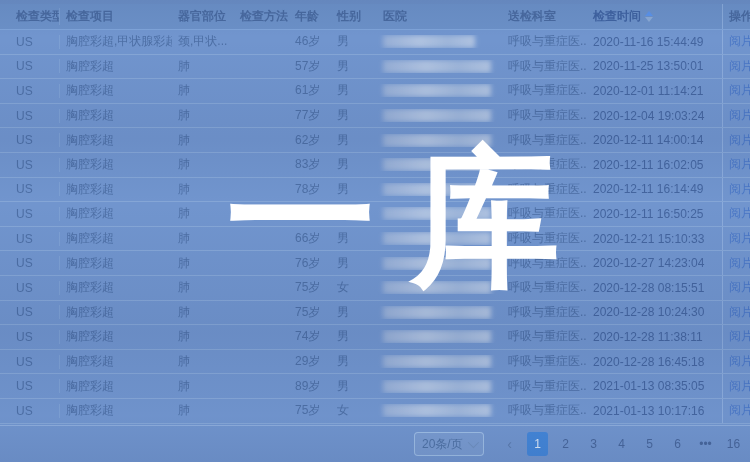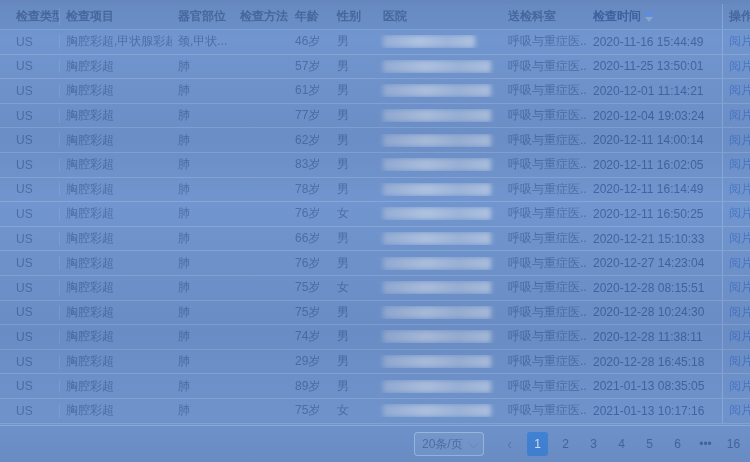--- a/index.html
+++ b/index.html
@@ -357,20 +357,21 @@
           </div>
           <div class="cell c7">呼吸与重症医...</div>
           <div class="cell c8">2021-01-13 10:17:16</div>
           <div class="cell c9">
             <span class="link">阅片</span>
           </div>
         </div>
       </div>
   </div>
 
+  <div class="watermark">一库</div>
 
   <div class="pagbar-line"></div>
   <div class="pagbar">
     <div class="pagesize">
       <span>20条/页</span>
       <span class="chev"></span>
     </div>
     <div class="pbtn prev">‹</div>
     <span id="pages" style="display:flex;gap:7px;">
         <div class="pbtn page active">1</div>

